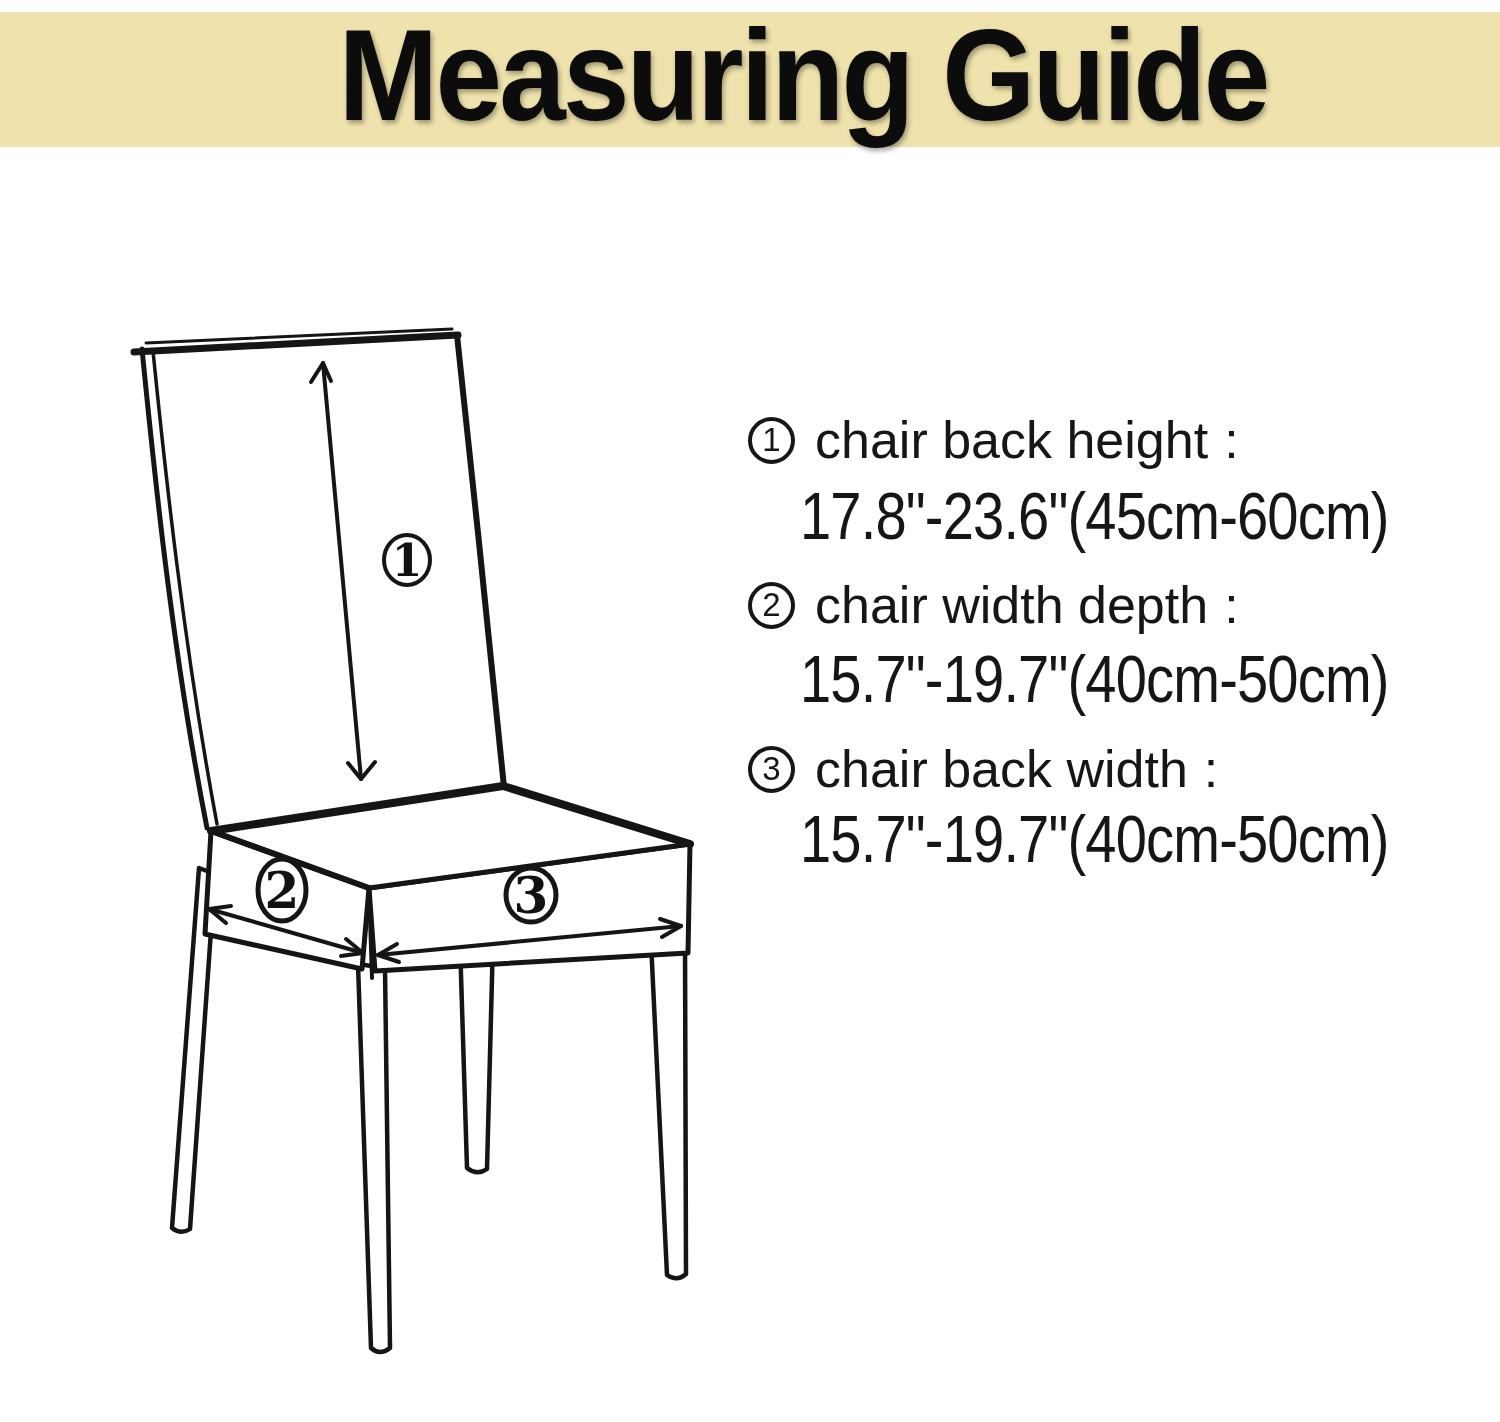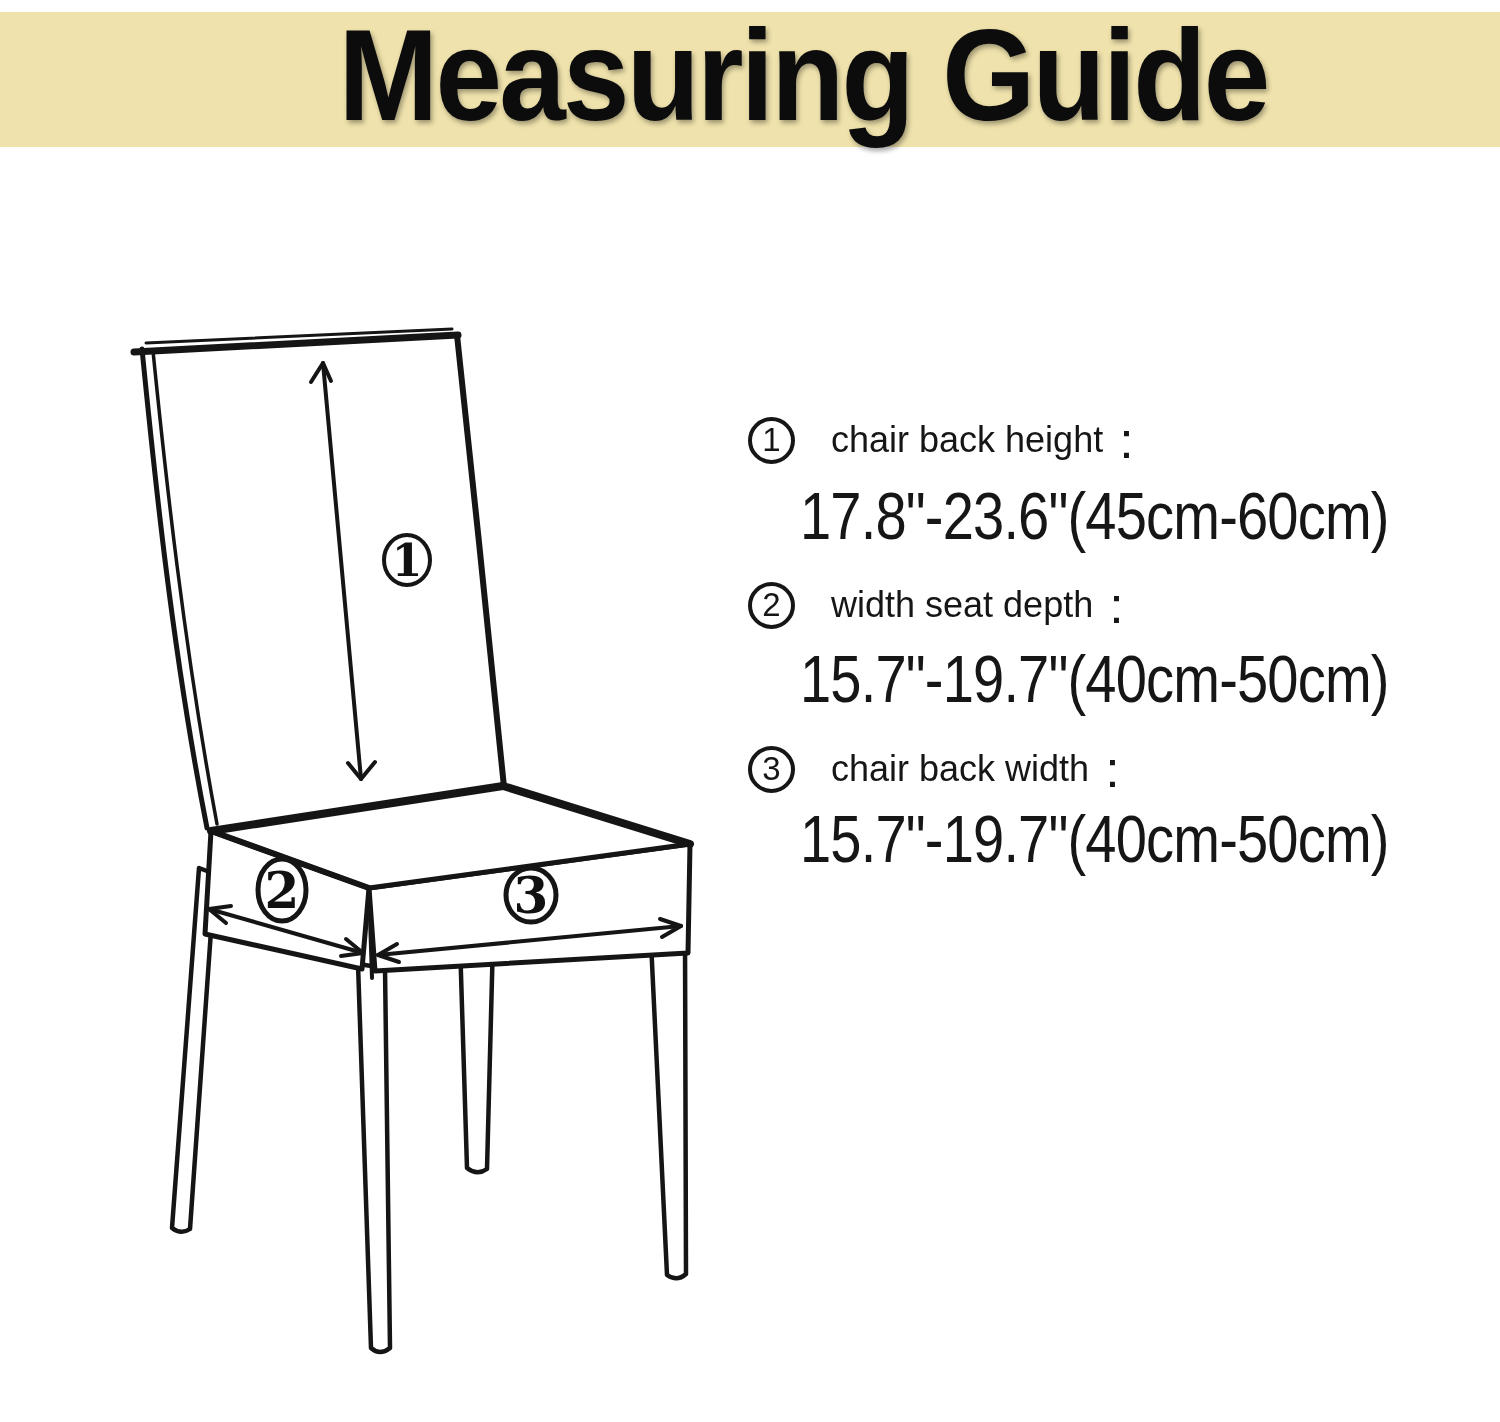--- a/index.html
+++ b/index.html
@@ -29,21 +29,21 @@
   .label-row{
     position:absolute;display:flex;align-items:center;height:52px;
     white-space:nowrap;color:#161616;
   }
   .circ{
     box-sizing:border-box;flex:0 0 auto;width:47px;height:47px;
     border:4px solid #161616;border-radius:50%;
     display:flex;align-items:center;justify-content:center;
     font-size:33px;line-height:1;padding-bottom:2px;
   }
-  .m-label{font-size:36px;margin-left:36px;}
+  .m-label{font-size:52px;margin-left:20px;}
   .m-colon{font-size:52px;margin-left:16px;}
   .m-value{
     position:absolute;font-size:66px;line-height:1;white-space:nowrap;
     transform:scaleX(0.85);transform-origin:left top;color:#161616;
     letter-spacing:-1px;
   }
 </style>
 </head>
 <body>
 
@@ -116,21 +116,21 @@
 
     <div class="label-row" style="top:414px;left:748px;">
       <span class="circ">1</span>
       <span class="m-label">chair back height</span>
       <span class="m-colon">:</span>
     </div>
     <div class="m-value" style="top:483px;left:800px;">17.8"-23.6"(45cm-60cm)</div>
 
     <div class="label-row" style="top:579px;left:748px;">
       <span class="circ">2</span>
-      <span class="m-label">width seat depth</span>
+      <span class="m-label">chair width depth</span>
       <span class="m-colon">:</span>
     </div>
     <div class="m-value" style="top:646px;left:800px;">15.7"-19.7"(40cm-50cm)</div>
 
     <div class="label-row" style="top:743px;left:748px;">
       <span class="circ">3</span>
       <span class="m-label">chair back width</span>
       <span class="m-colon">:</span>
     </div>
     <div class="m-value" style="top:806px;left:800px;">15.7"-19.7"(40cm-50cm)</div>

